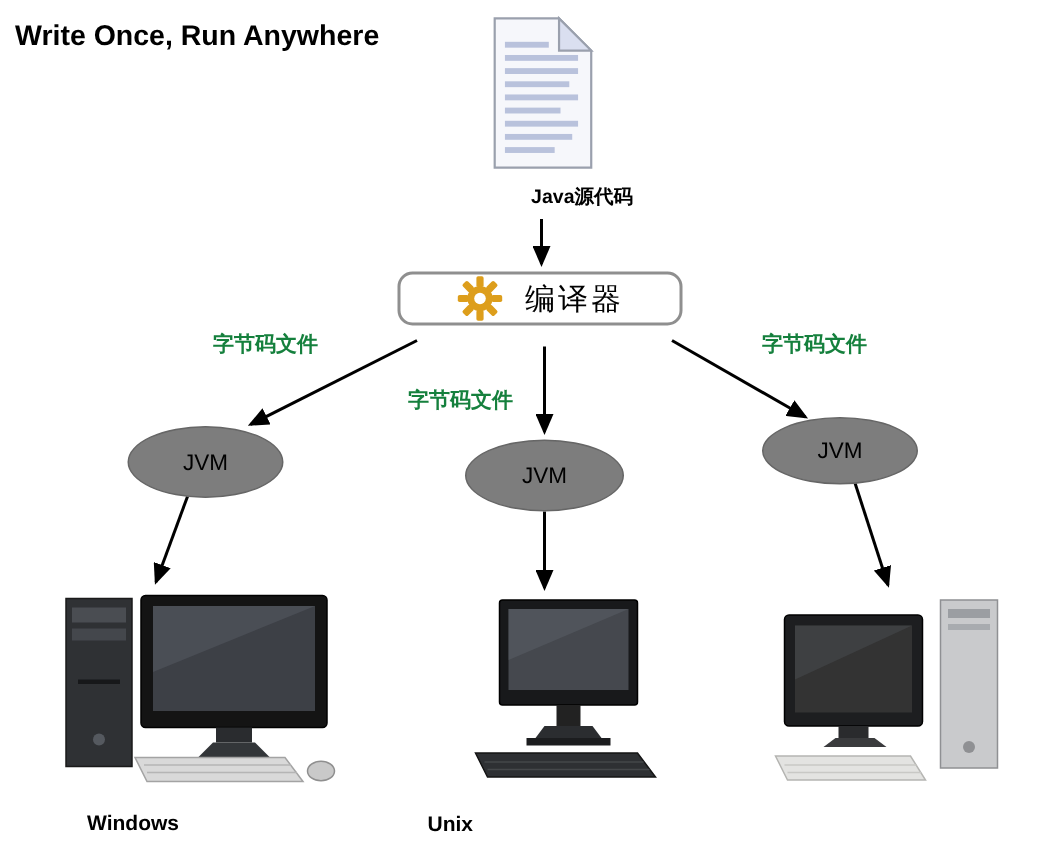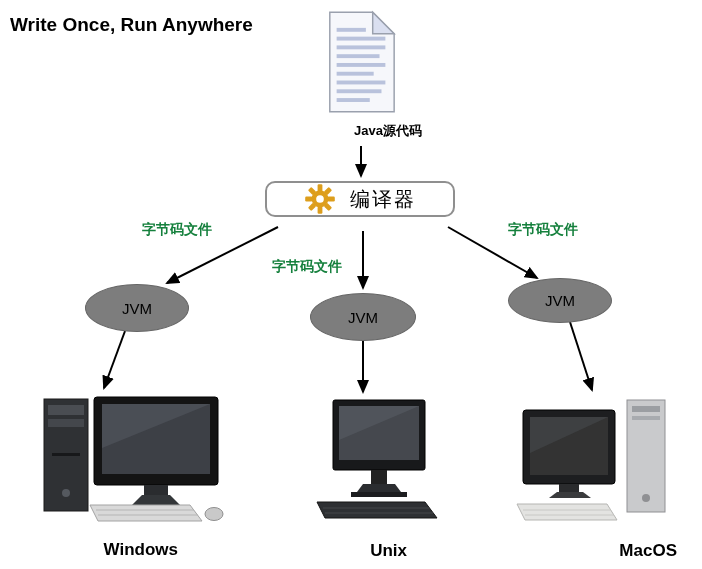--- a/index.html
+++ b/index.html
@@ -35,24 +35,24 @@
   }
   .jvm-left{left:85px;top:284px;width:104px;height:48px;}
   .jvm-middle{left:310px;top:293px;width:106px;height:48px;}
   .jvm-right{left:508px;top:278px;width:104px;height:45px;}
   .arrows{position:absolute;left:0;top:0;width:702px;height:569px;pointer-events:none;}
   .computer{position:absolute;}
   .computer-windows{left:32px;top:393px;width:200px;height:135px;}
   .computer-unix{left:305px;top:398px;width:145px;height:125px;}
   .computer-macos{left:515px;top:398px;width:165px;height:130px;}
   .platform-label{
-    position:absolute;font-size:17px;font-weight:bold;color:#000;text-align:right;
+    position:absolute;font-size:14px;font-weight:bold;color:#000;text-align:left;
   }
   .platform-windows{left:58px;top:540px;width:120px;}
-  .platform-unix{left:307px;top:541px;width:100px;}
+  .platform-unix{left:285px;top:541px;width:100px;}
   .platform-macos{left:557px;top:541px;width:120px;}
 </style>
 </head>
 <body>
 
 <div class="canvas">
 
   <div class="title">Write Once, Run Anywhere</div>
 
   <svg class="arrows">
@@ -168,15 +168,14 @@
       <rect x="44" y="86" width="20" height="8" fill="#2a2b2d"></rect>
       <path d="M34 100 L76 100 L68 94 L42 94 Z" fill="#3a3b3d"></path>
       <path d="M2 106 L92 106 L102 122 L10 122 Z" fill="#e3e3e1" stroke="#b5b5b2"></path>
       <line x1="8" y1="112" x2="96" y2="112" stroke="#c8c8c5"></line>
       <line x1="10" y1="117" x2="99" y2="117" stroke="#c8c8c5"></line>
     </svg>
   </div>
 
   <div class="platform-label platform-windows">Windows</div>
   <div class="platform-label platform-unix">Unix</div>
-  <div class="platform-label platform-macos">MacOS</div>
 
 </div>
 
 </body></html>

